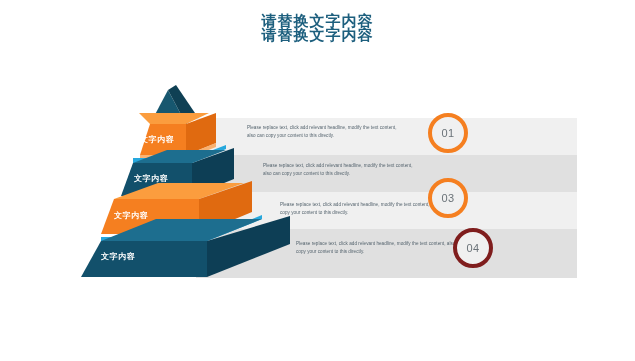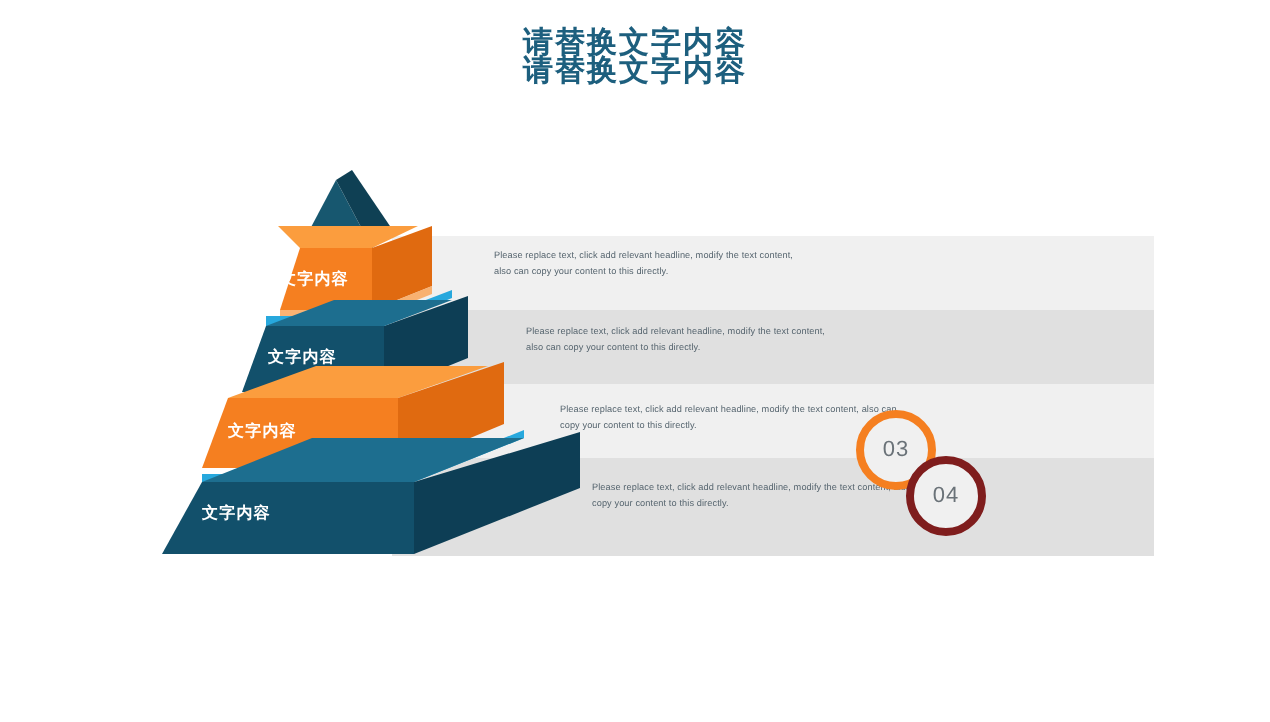--- a/index.html
+++ b/index.html
@@ -142,21 +142,24 @@
   <div class="layer-label" style="left:140px;top:134px;width:48px;">文字内容</div>
   <div class="layer-label" style="left:134px;top:173px;width:58px;">文字内容</div>
   <div class="layer-label" style="left:114px;top:210px;width:86px;">文字内容</div>
   <div class="layer-label" style="left:101px;top:251px;width:106px;">文字内容</div>
 
   <div class="panel-text" style="left:247px;top:124px;width:155px;">Please replace text, click add relevant headline, modify the text content, also can copy your content to this directly.</div>
   <div class="panel-text" style="left:263px;top:162px;width:155px;">Please replace text, click add relevant headline, modify the text content, also can copy your content to this directly.</div>
   <div class="panel-text" style="left:280px;top:201px;width:170px;">Please replace text, click add relevant headline, modify the text content, also can copy your content to this directly.</div>
   <div class="panel-text" style="left:296px;top:240px;width:170px;">Please replace text, click add relevant headline, modify the text content, also can copy your content to this directly.</div>
 
-  <div class="numcircle" style="left:428px;top:205px;width:40px;height:40px;border:4px solid #f57f20;">
+  <div class="numcircle" style="left:428px;top:113px;width:40px;height:40px;border:4px solid #f57f20;">
+    <span>01</span>
+  </div>
+  <div class="numcircle" style="left:428px;top:178px;width:40px;height:40px;border:4px solid #f57f20;">
     <span>03</span>
   </div>
   <div class="numcircle" style="left:453px;top:228px;width:40px;height:40px;border:4px solid #7f1d1d;">
     <span>04</span>
   </div>
 
   <div class="divider"></div>
   <div class="footer-text">Please replace text, click add relevant headline, modify the text content, also can copy your content to this directly.Please replace text, click add relevant headline, modify the text content, also can copy your content to this directly.Please replace text, click add relevant headline, modify the text content, also can copy your content to this directly.Please replace text, click add relevant headline, modify the text content, also can copy your content to this directly.</div>
 
 </div>

